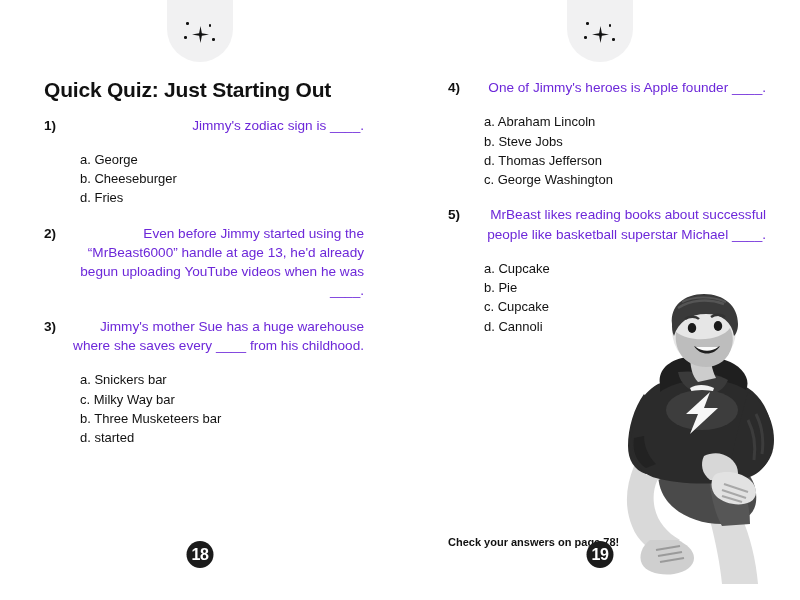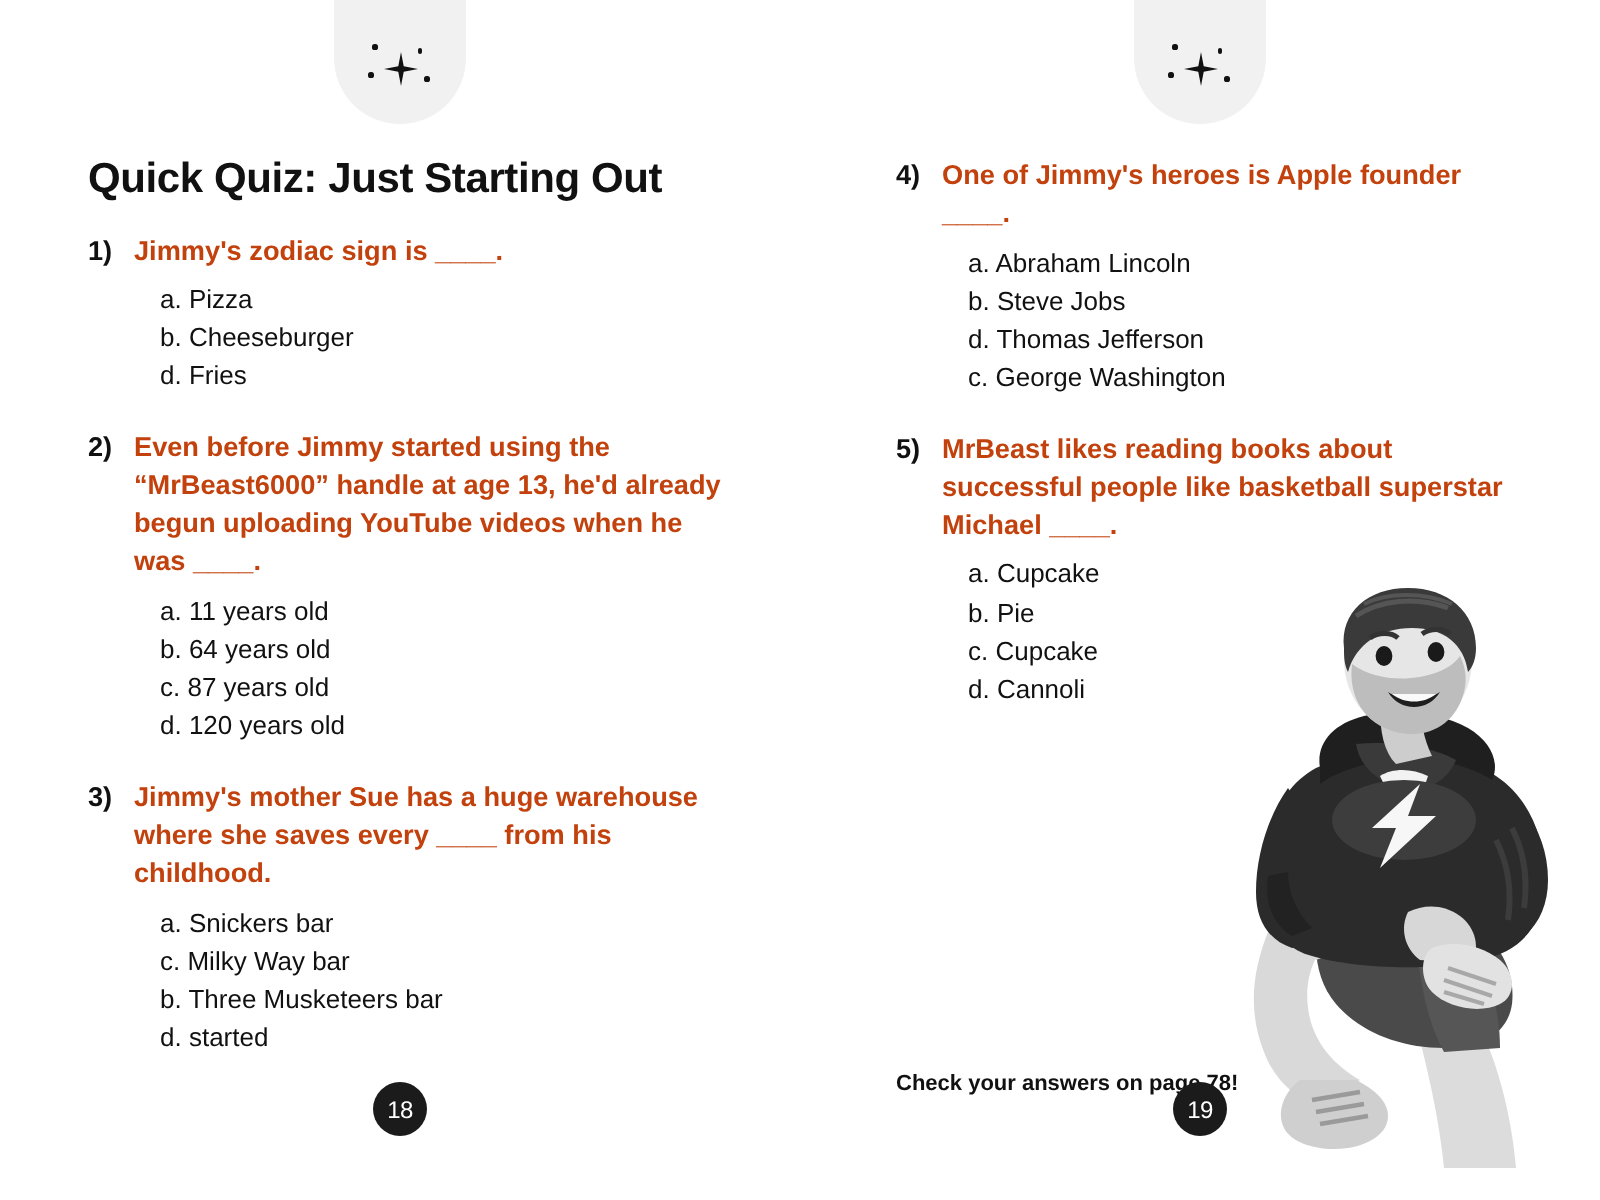--- a/index.html
+++ b/index.html
@@ -102,29 +102,30 @@
   .q-num {
     font-size: 13.6px;
     font-weight: bold;
     width: 23px;
     flex: 0 0 23px;
     line-height: 1.42;
     color: #111111;
   }
   .q-text {
     font-size: 13.6px;
-    font-weight: bold;
+    font-weight: normal;
     line-height: 1.42;
-    color: #c2410c;
+    color: #6d28d9;
     flex: 1 1 auto;
+    text-align: right;
   }
 
   .options {
     list-style: none;
-    margin: 5px 0 0 0;
+    margin: 15px 0 0 0;
     padding: 0 0 0 36px;
   }
   .options li {
     font-size: 13px;
     font-weight: normal;
     line-height: 1.48;
     color: #111111;
   }
 
   .footnote {
@@ -140,22 +141,22 @@
   .pagenum {
     position: absolute;
     bottom: 32px;
     left: 50%;
     transform: translateX(-50%);
     width: 27px;
     height: 27px;
     border-radius: 50%;
     background: #1b1b1b;
     color: #ffffff;
-    font-size: 12px;
-    font-weight: normal;
+    font-size: 16px;
+    font-weight: bold;
     display: flex;
     align-items: center;
     justify-content: center;
     letter-spacing: -0.3px;
   }
 
   
   .illus {
     position: absolute;
     left: 598px;
@@ -185,37 +186,31 @@
     <div class="page-inner">
 
       <h1 class="quiz-title">Quick Quiz: Just Starting Out</h1>
 
       <div class="q-block">
         <div class="q-row">
           <span class="q-num">1)</span>
           <span class="q-text">Jimmy's zodiac sign is ____.</span>
         </div>
         <ul class="options">
-          <li>a. Pizza</li>
+          <li>a. George</li>
           <li>b. Cheeseburger</li>
           <li>d. Fries</li>
         </ul>
       </div>
 
       <div class="q-block">
         <div class="q-row">
           <span class="q-num">2)</span>
           <span class="q-text">Even before Jimmy started using the “MrBeast6000” handle at age 13, he'd already begun uploading YouTube videos when he was ____.</span>
         </div>
-        <ul class="options">
-          <li>a. 11 years old</li>
-          <li>b. 64 years old</li>
-          <li>c. 87 years old</li>
-          <li>d. 120 years old</li>
-        </ul>
       </div>
 
       <div class="q-block">
         <div class="q-row">
           <span class="q-num">3)</span>
           <span class="q-text">Jimmy's mother Sue has a huge warehouse where she saves every ____ from his childhood.</span>
         </div>
         <ul class="options">
           <li>a. Snickers bar</li>
           <li>c. Milky Way bar</li>

